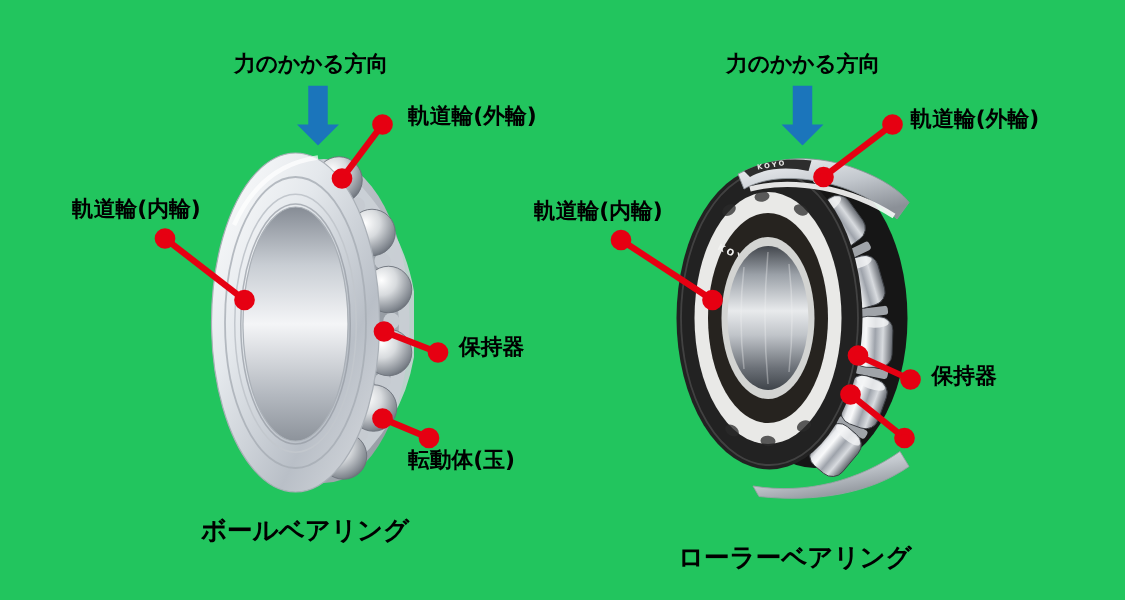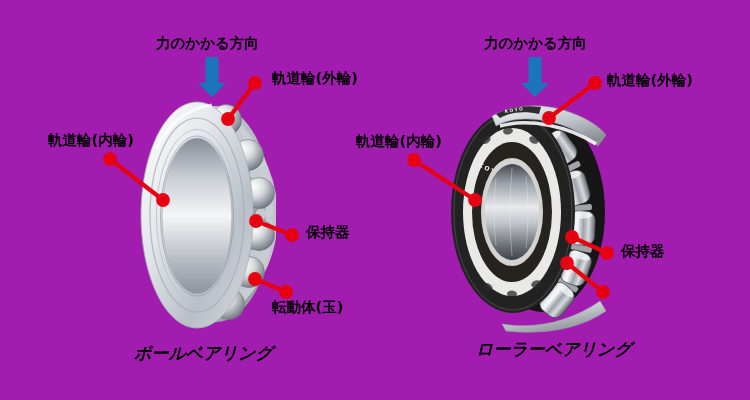--- a/index.html
+++ b/index.html
@@ -1,25 +1,25 @@
 <!DOCTYPE html>
 <html><head>
 <meta charset="utf-8">
 <style>
   html,body{margin:0;padding:0;background:#fff;}
   .stage{
-    position:relative;width:750px;height:400px;background:#a21caf;overflow:hidden;
+    position:relative;width:750px;height:400px;background:#22c55e;overflow:hidden;
     font-family:"DejaVu Sans","Liberation Sans",sans-serif;
   }
   .label{
     position:absolute;font-weight:bold;font-size:14.5px;line-height:1.1;
     color:#000;white-space:nowrap;letter-spacing:0px;
   }
   .caption{
-    position:absolute;font-weight:bold;font-size:17px;color:#000;white-space:nowrap;font-style:italic;
+    position:absolute;font-weight:bold;font-size:17px;color:#000;white-space:nowrap;
   }
   .force-arrow{position:absolute;width:28px;height:40px;}
   .bearing{position:absolute;}
   .overlay{position:absolute;left:0;top:0;width:750px;height:400px;pointer-events:none;}
 </style>
 </head>
 <body>
 
 <div class="stage">
 
@@ -191,21 +191,21 @@
 
     <path d="M44,18 C70,5 98,5 124,15 C140,21 152,29 158,37 L150,48 C138,37 120,27 98,23 C78,19 60,21 48,28 Z" fill="url(#gFlange)" stroke="#8f959b" stroke-width="0.6"></path>
     <path d="M48,16 C62,9 78,7 93,9 L91,16 C77,13 62,14 52,20 Z" fill="#2d2d2d"></path>
     <text transform="translate(57,15) rotate(-9)" font-size="4.5" fill="#e8e8e6" letter-spacing="1.5" font-family="DejaVu Sans, Liberation Sans, sans-serif" font-weight="bold">KOYO</text>
     <path d="M52,28 C82,20 120,28 148,46" fill="none" stroke="#fafafa" stroke-width="3.5" opacity="0.9"></path>
   </svg>
 
   <div class="label" style="left:607px;top:73px;">軌道輪(外輪)</div>
   <div class="label" style="left:356px;top:134px;">軌道輪(内輪)</div>
   <div class="label" style="left:621px;top:244px;">保持器</div>
-  <div class="caption" style="left:452px;top:338px;margin-left:24px;">ローラーベアリング</div>
+  <div class="caption" style="left:452px;top:360px;">ローラーベアリング</div>
 
   <svg class="overlay" viewBox="0 0 750 400">
     <g stroke="#e60012" stroke-width="4.2" fill="#e60012">
       <g>
         <line x1="228" y1="119" x2="255" y2="83"></line>
           <circle cx="228" cy="119" r="4.8"></circle>
           <circle cx="255" cy="83" r="4.8"></circle>
       </g>
       <g>
         <line x1="163" y1="200" x2="110" y2="159"></line>

